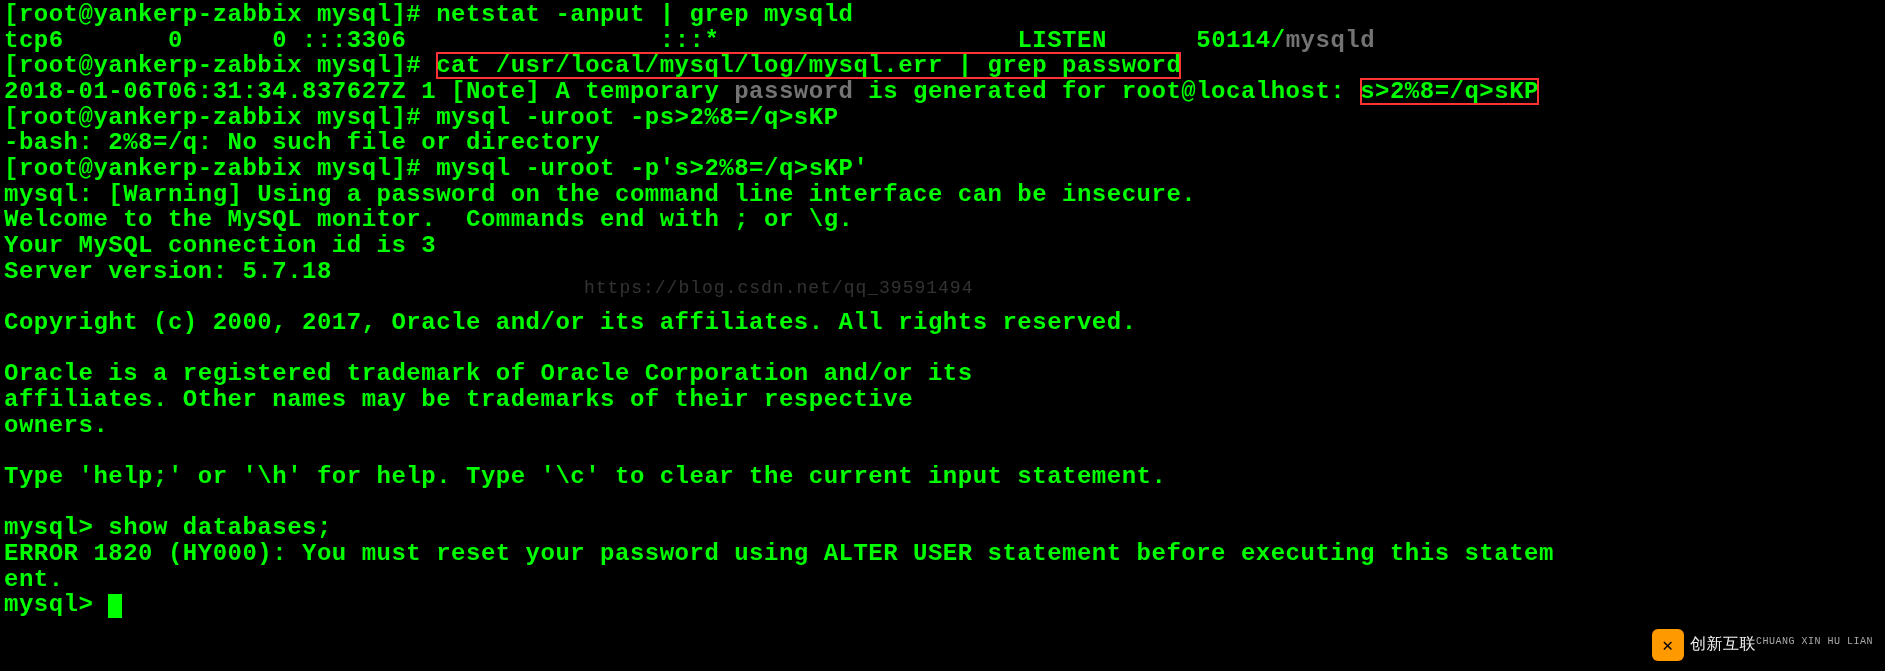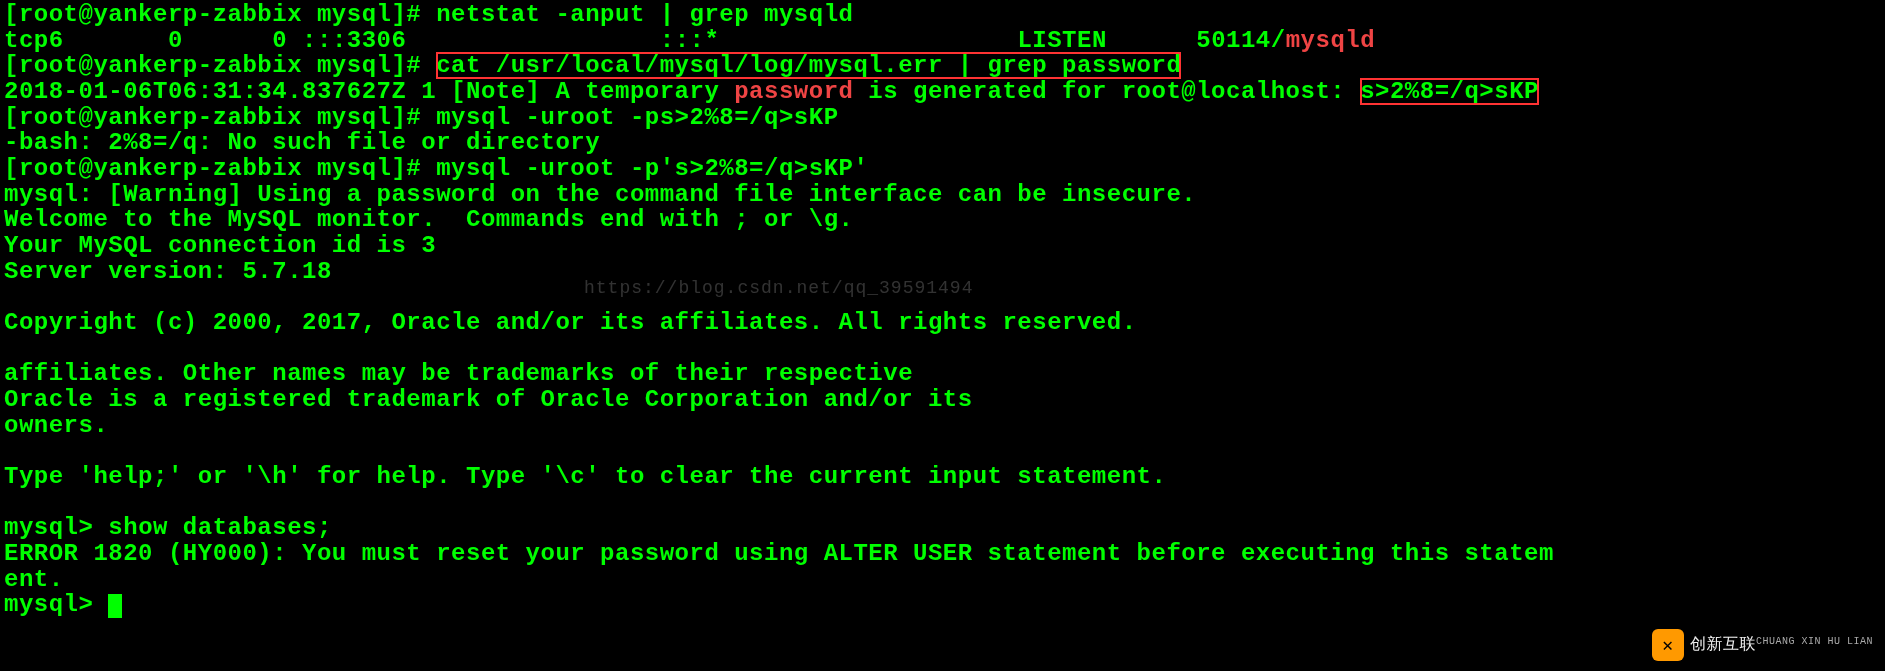--- a/index.html
+++ b/index.html
@@ -11,21 +11,21 @@
       letter-spacing:0.5px;
       padding:2px 4px;
       color:#BEBEBE;
       width:1885px;
       height:671px;
       overflow:hidden;
       position:relative;
     }
     .line { white-space:pre; line-height:1.07; }
     .green { color:#00FF00; }
-    .red   { color:#ef4444; }
+    .red   { color:#737373; }
     .bred  { outline:2px solid #FF3333; outline-offset:-2px; }
     .watermark {
       position:absolute; top:278px; left:584px;
       color:rgba(200,200,200,0.25);
       font-size:18px; font-weight:normal; letter-spacing:1px;
       pointer-events:none;
     }
     .logo {
       position:absolute; right:12px; bottom:10px;
       display:flex; align-items:center; gap:6px;
@@ -48,29 +48,29 @@
   <div class="line"><span class="green">tcp6</span><span class="green">       </span><span class="green">0</span><span class="green">      </span><span class="green">0</span><span class="green"> </span><span class="green">:::3306</span><span class="green">                 </span><span class="green">:::*</span><span class="green">                    </span><span class="green">LISTEN</span><span class="green">      </span><span class="green">50114/</span><span class="red">mysqld</span></div>
 
   <div class="line"><span class="green">[root@yankerp-zabbix mysql]# </span><span class="green bred">cat /usr/local/mysql/log/mysql.err | grep password</span></div>
 
   <div class="line"><span class="green">2018-01-06T06:31:34.837627Z 1 [Note] A temporary </span><span class="red">password</span><span class="green"> is generated for root@localhost: </span><span class="green bred">s&gt;2%8=/q&gt;sKP</span></div>
 
   <div class="line"><span class="green">[root@yankerp-zabbix mysql]# </span><span class="green">mysql -uroot -ps&gt;2%8=/q&gt;sKP</span></div>
   <div class="line green">-bash: 2%8=/q: No such file or directory</div>
 
   <div class="line"><span class="green">[root@yankerp-zabbix mysql]# </span><span class="green">mysql -uroot -p's&gt;2%8=/q&gt;sKP'</span></div>
-  <div class="line green">mysql: [Warning] Using a password on the command file interface can be insecure.</div>
+  <div class="line green">mysql: [Warning] Using a password on the command line interface can be insecure.</div>
   <div class="line green">Welcome to the MySQL monitor.  Commands end with ; or \g.</div>
   <div class="line green">Your MySQL connection id is 3</div>
   <div class="line green">Server version: 5.7.18</div>
   <div class="line">&nbsp;</div>
   <div class="line green">Copyright (c) 2000, 2017, Oracle and/or its affiliates. All rights reserved.</div>
   <div class="line">&nbsp;</div>
+  <div class="line green">Oracle is a registered trademark of Oracle Corporation and/or its</div>
   <div class="line green">affiliates. Other names may be trademarks of their respective</div>
-  <div class="line green">Oracle is a registered trademark of Oracle Corporation and/or its</div>
   <div class="line green">owners.</div>
   <div class="line">&nbsp;</div>
   <div class="line green">Type 'help;' or '\h' for help. Type '\c' to clear the current input statement.</div>
   <div class="line">&nbsp;</div>
 
   <div class="line"><span class="green">mysql&gt; </span><span class="green">show databases;</span></div>
   <div class="line green" style="white-space:pre-wrap;">ERROR 1820 (HY000): You must reset your password using ALTER USER statement before executing this statem
 ent.</div>
   <div class="line"><span class="green">mysql&gt; </span><span class="cursor"></span></div>
 </div>

